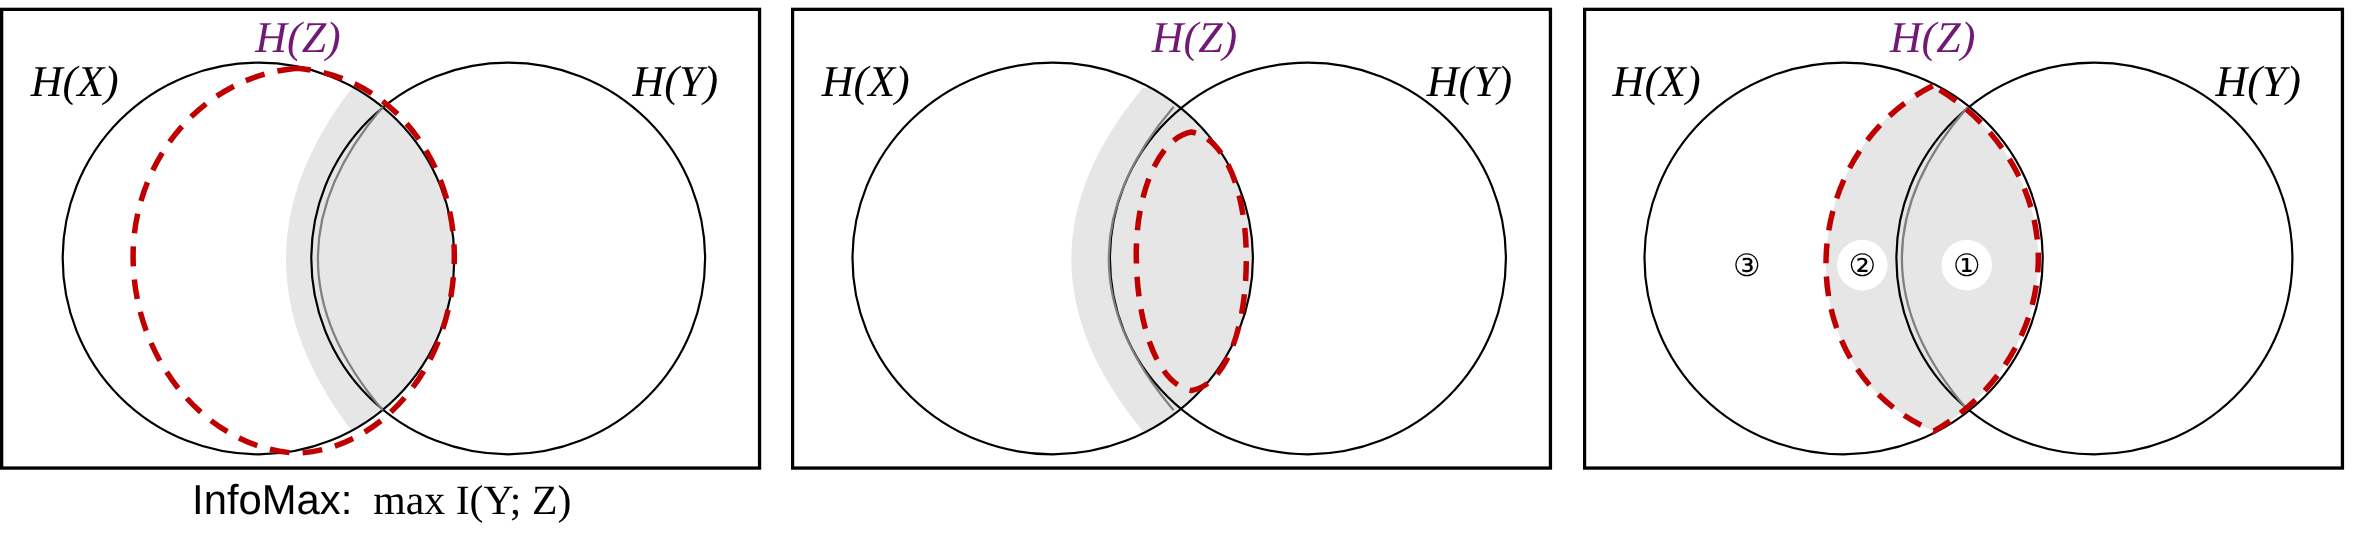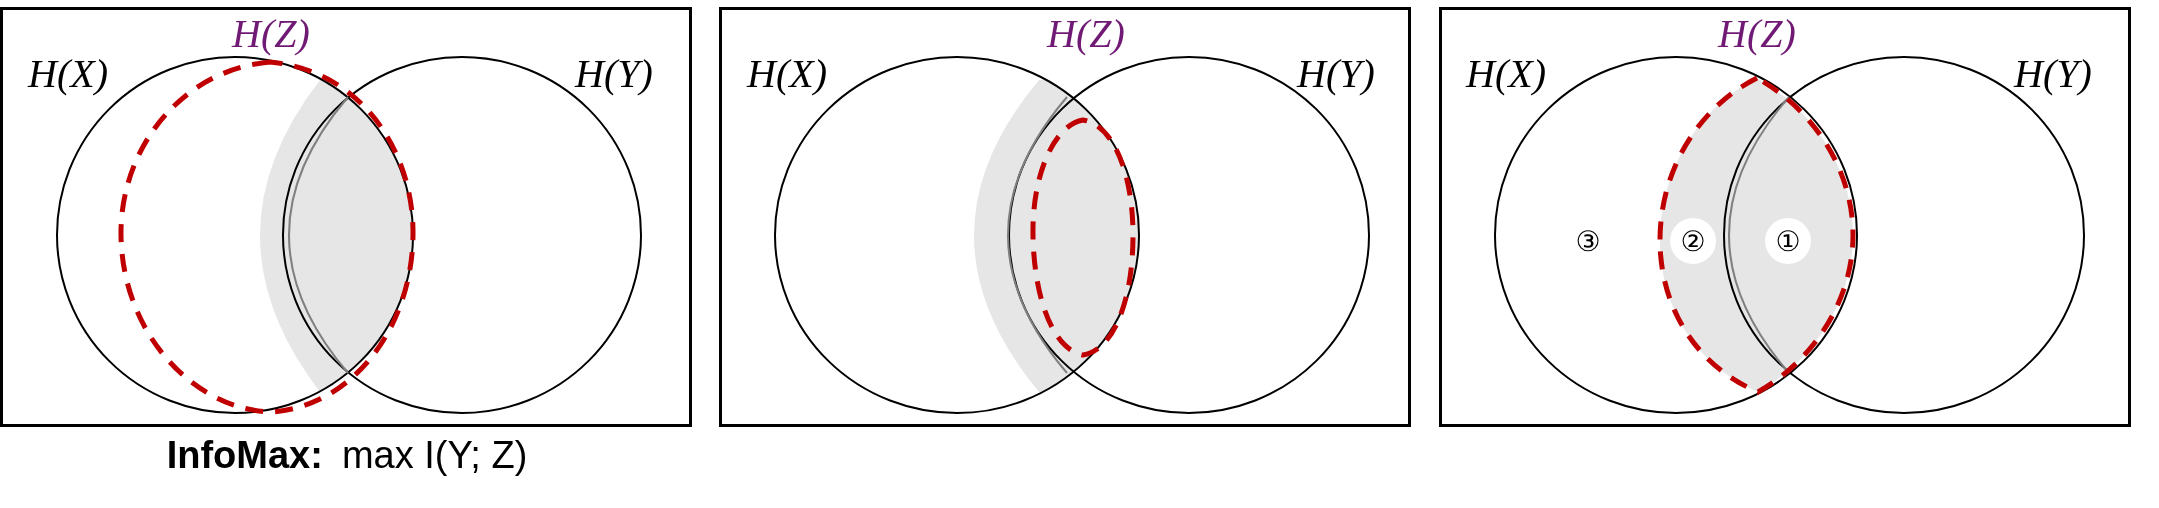--- a/index.html
+++ b/index.html
@@ -10,24 +10,24 @@
     position: absolute; font-family: "Liberation Serif", "DejaVu Serif", serif;
     font-style: italic; font-size: 40px; line-height: 1; white-space: nowrap;
     color: #000000;
   }
   .label.red { color: #701a75; }
   .caption {
     position: absolute; top: 433px; left: 0; width: 694px; text-align: center;
     white-space: nowrap; font-size: 38px; line-height: 1.2; color: #000;
   }
   .caption .name {
-    font-family: "Liberation Sans", "DejaVu Sans", sans-serif; font-weight: bold;
+    font-family: "Liberation Sans", "DejaVu Sans", sans-serif; font-weight: normal;
   }
   .caption .formula {
-    font-family: Liberation Sans, sans-serif;
+    font-family: Liberation Serif, serif;
   }
   .caption .formula sub { font-size: 26px; font-style: italic; }
   .circnum {
     position: absolute; width: 40px; height: 40px; margin-left: -20px; margin-top: -20px;
     border-radius: 50%; display: flex; align-items: center; justify-content: center;
     font-family: "DejaVu Sans", "Liberation Sans", sans-serif; font-size: 28px; color: #000;
   }
   .circnum.halo { background: #ffffff; width: 46px; height: 46px; margin-left: -23px; margin-top: -23px; }
 </style>
 </head>

